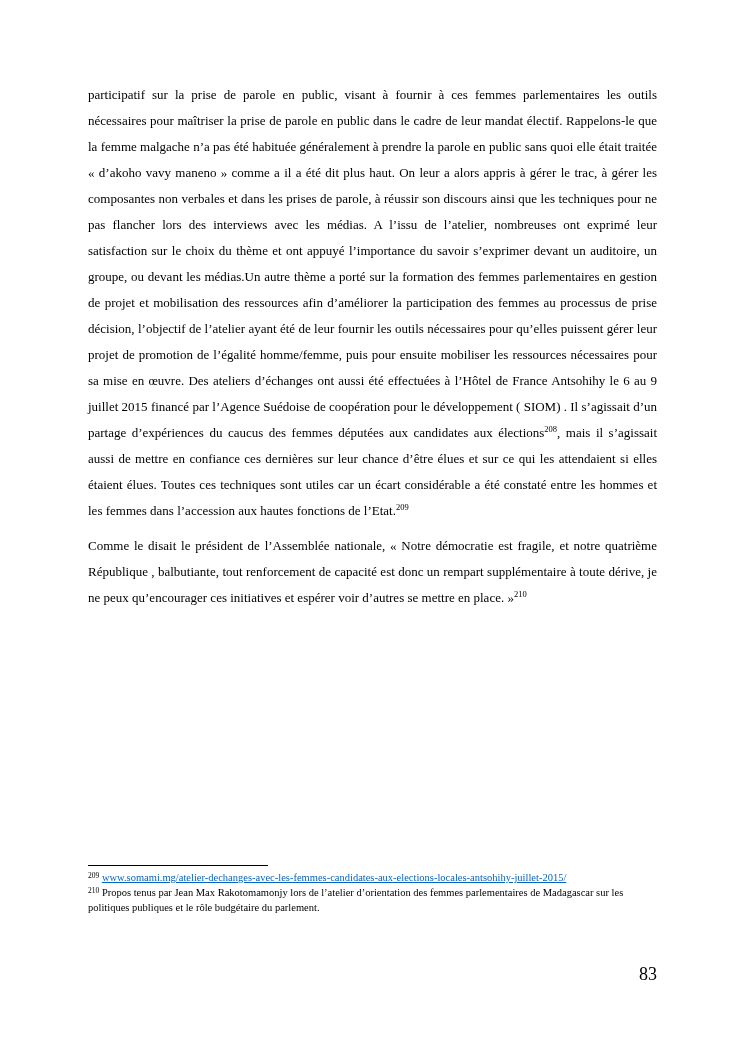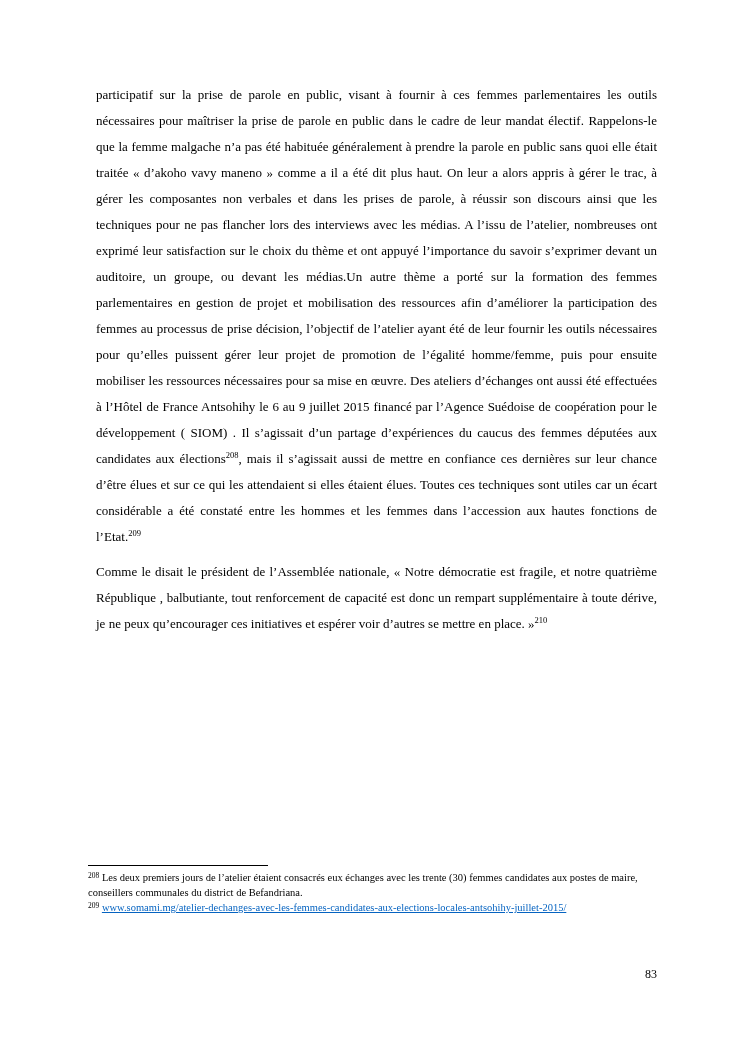--- a/index.html
+++ b/index.html
@@ -19,21 +19,21 @@
   .body-text {
     position: absolute;
     left: 88px;
     top: 82px;
     width: 569px;
     font-size: 13px;
     line-height: 26px;
     text-align: justify;
   }
   .body-text p {
-    margin: 0 0 9px 8px;
+    margin: 0 0 9px 0;
   }
   sup.fnref {
     font-size: 8.5px;
     line-height: 0;
     position: relative;
     top: -5px;
     vertical-align: baseline;
   }
   .footnote-area {
     position: absolute;
@@ -61,33 +61,33 @@
     vertical-align: baseline;
   }
   a.fn-link {
     color: var(--link-color, #0563C1);
     cursor: pointer;
   }
   .page-number {
     position: absolute;
     top: 966px;
     right: 88px;
-    font-size: 12px;
+    font-size: 18px;
     line-height: 16px;
   }
 </style>
 </head>
 <body>
 
 <div class="page">
   <div class="body-text" id="body-text">
       <p>participatif sur la prise de parole en public, visant à fournir à ces femmes parlementaires les outils nécessaires pour maîtriser la prise de parole en public dans le cadre de leur mandat électif. Rappelons-le que la femme malgache n’a pas été habituée généralement à prendre la parole en public sans quoi elle était traitée « d’akoho vavy maneno » comme a il a été dit plus haut. On leur a alors appris à gérer le trac, à gérer les composantes non verbales et dans les prises de parole, à réussir son discours ainsi que les techniques pour ne pas flancher lors des interviews avec les médias. A l’issu de l’atelier, nombreuses ont exprimé leur satisfaction sur le choix du thème et ont appuyé l’importance du savoir s’exprimer devant un auditoire, un groupe, ou devant les médias.Un autre thème a porté sur la formation des femmes parlementaires en gestion de projet et mobilisation des ressources afin d’améliorer la participation des femmes au processus de prise décision, l’objectif de l’atelier ayant été de leur fournir les outils nécessaires pour qu’elles puissent gérer leur projet de promotion de l’égalité homme/femme, puis pour ensuite mobiliser les ressources nécessaires pour sa mise en œuvre. Des ateliers d’échanges ont aussi été effectuées à l’Hôtel de France Antsohihy le 6 au 9 juillet 2015 financé par l’Agence Suédoise de coopération pour le développement ( SIOM) . Il s’agissait d’un partage d’expériences du caucus des femmes députées aux candidates aux élections<sup class="fnref">208</sup>, mais il s’agissait aussi de mettre en confiance ces dernières sur leur chance d’être élues et sur ce qui les attendaient si elles étaient élues. Toutes ces techniques sont utiles car un écart considérable a été constaté entre les hommes et les femmes dans l’accession aux hautes fonctions de l’Etat.<sup class="fnref">209</sup></p>
       <p>Comme le disait le président de l’Assemblée nationale, « Notre démocratie est fragile, et notre quatrième République , balbutiante, tout renforcement de capacité est donc un rempart supplémentaire à toute dérive, je ne peux qu’encourager ces initiatives et espérer voir d’autres se mettre en place. »<sup class="fnref">210</sup></p>
     </div>
   <div class="footnote-area">
     <div class="footnote-rule"></div>
     <div id="footnotes">
-        <div class="footnote"><sup>208</sup> Les deux premiers jours de l’atelier étaient consacrés eux échanges avec les trente (30) femmes candidates aux postes de maire, conseillers communales du district de Befandriana.</div>
         <div class="footnote"><sup>209</sup> <a class="fn-link" href="#">www.somami.mg/atelier-dechanges-avec-les-femmes-candidates-aux-elections-locales-antsohihy-juillet-2015/</a></div>
+        <div class="footnote"><sup>210</sup> Propos tenus par Jean Max Rakotomamonjy lors de l’atelier d’orientation des femmes parlementaires de Madagascar sur les politiques publiques et le rôle budgétaire du parlement.</div>
       </div>
   </div>
   <div class="page-number">83</div>
 </div>
 
 </body></html>

